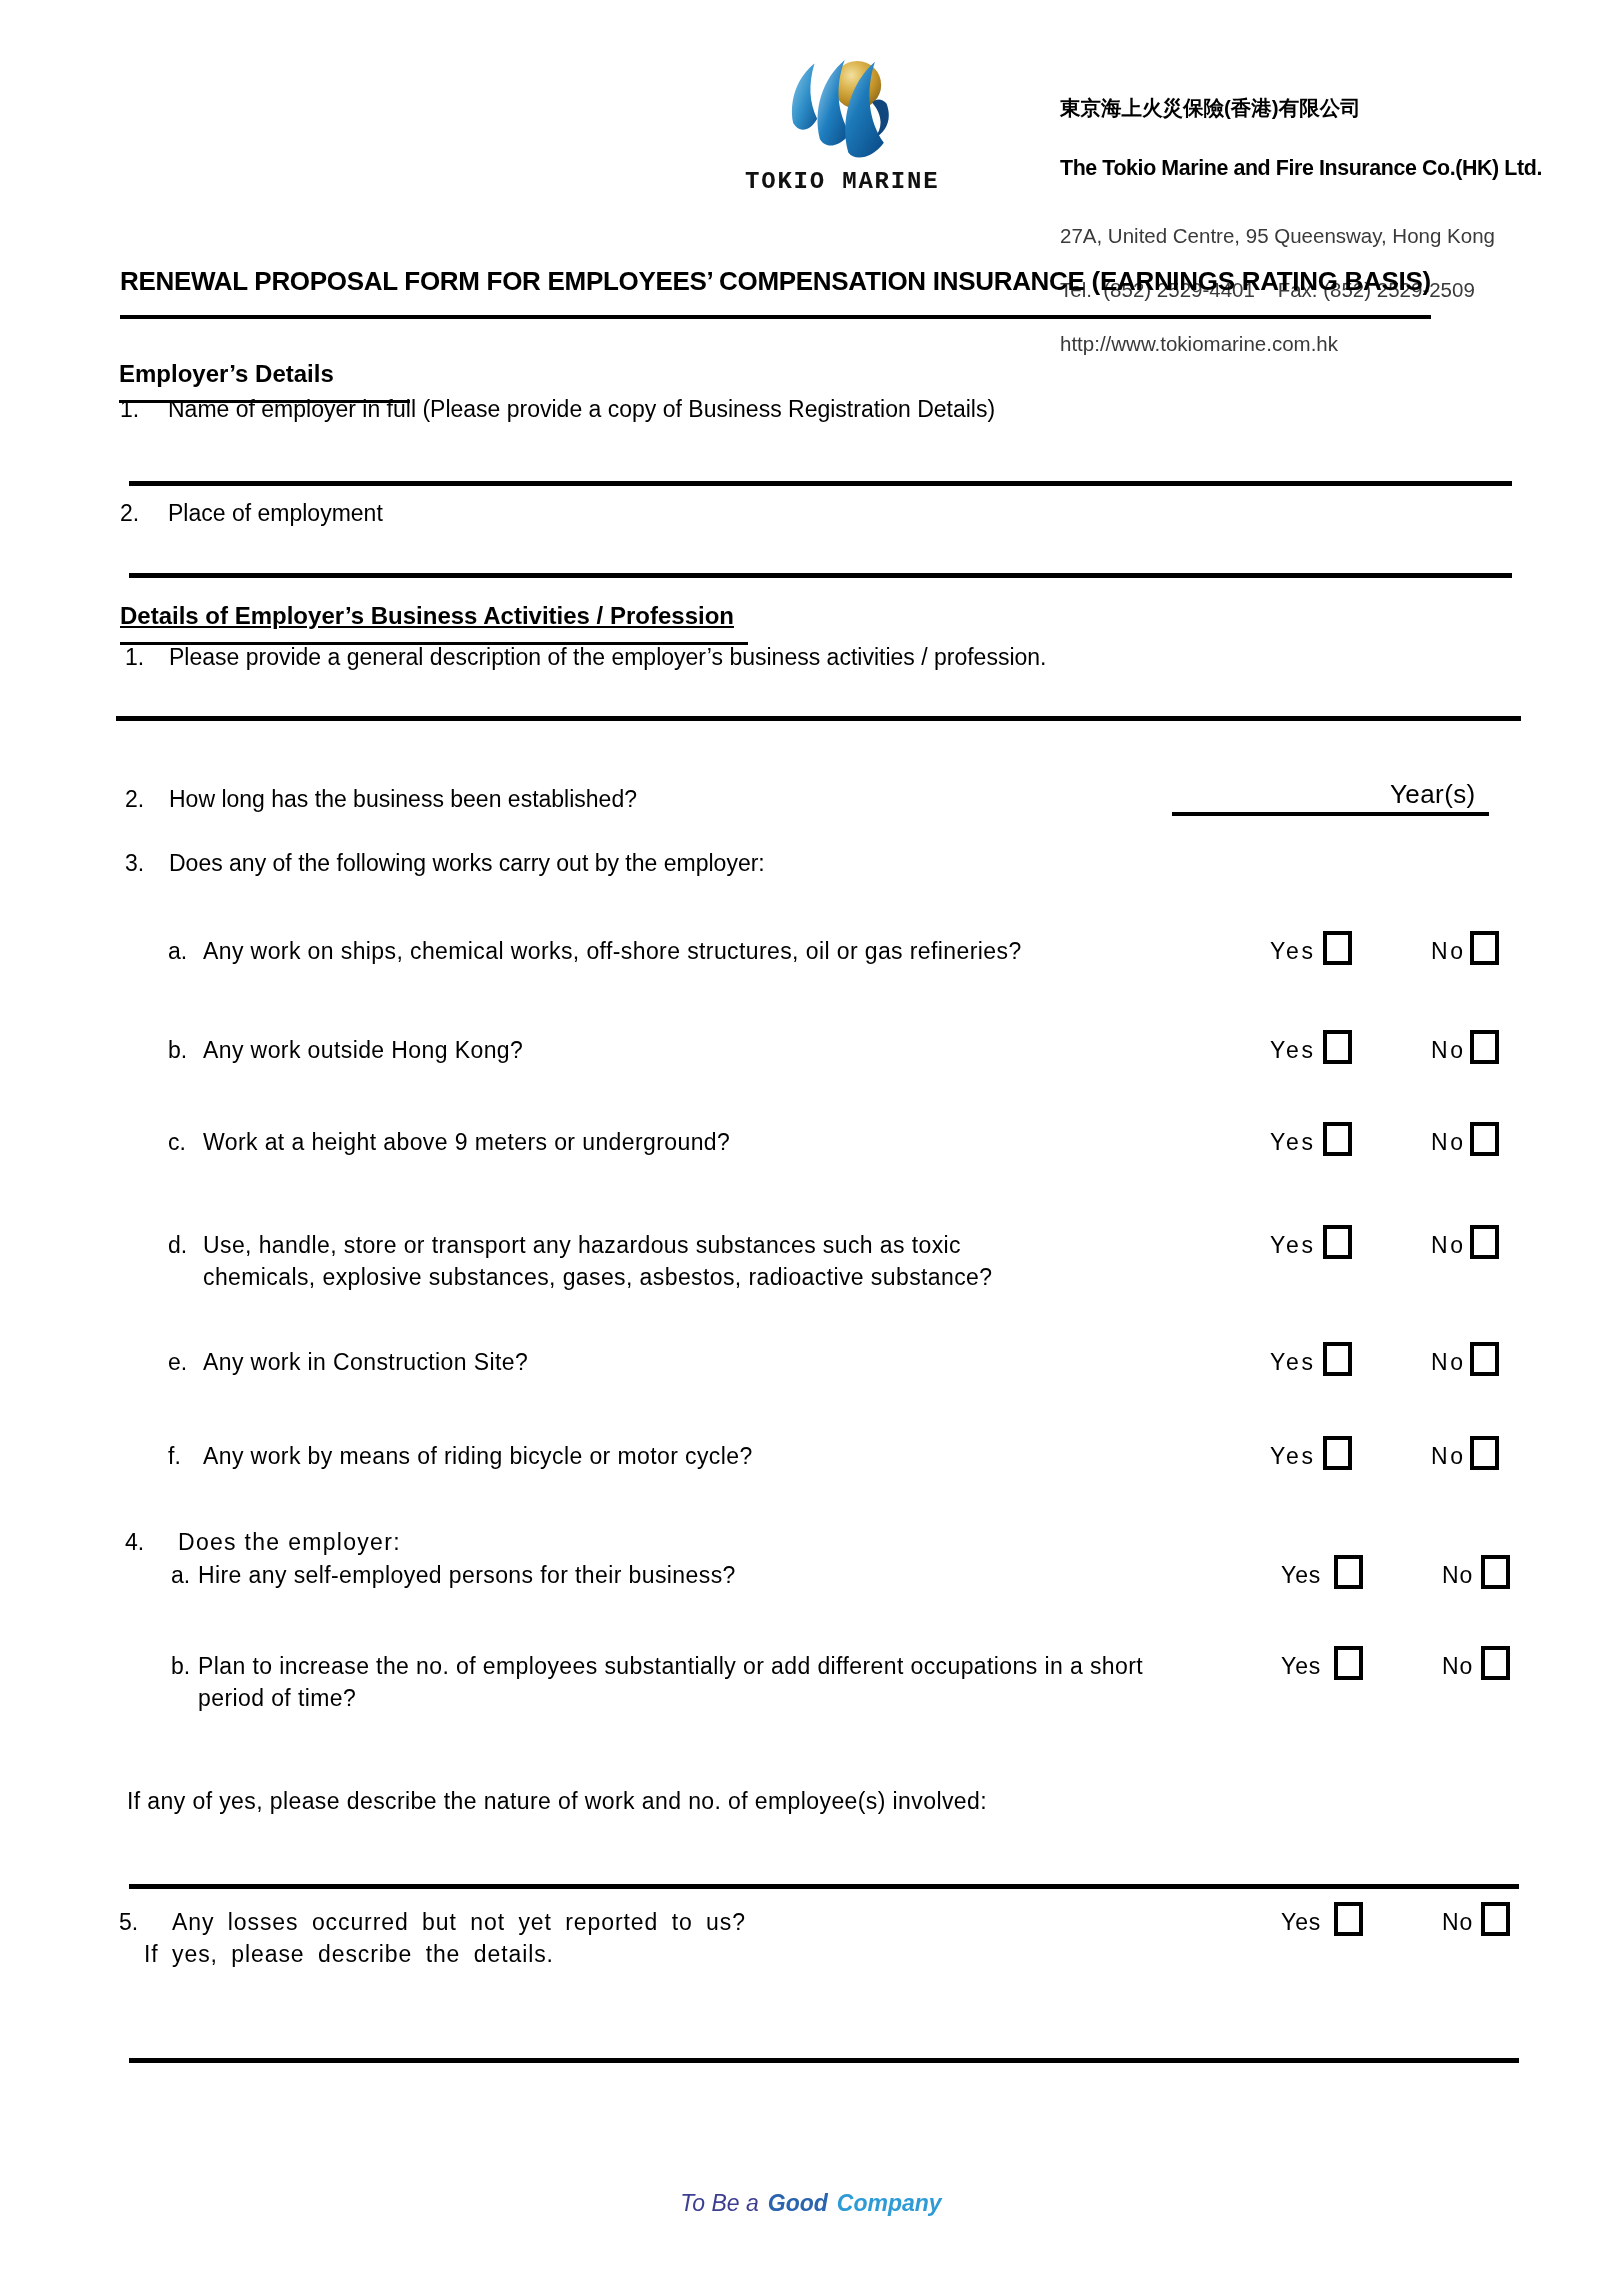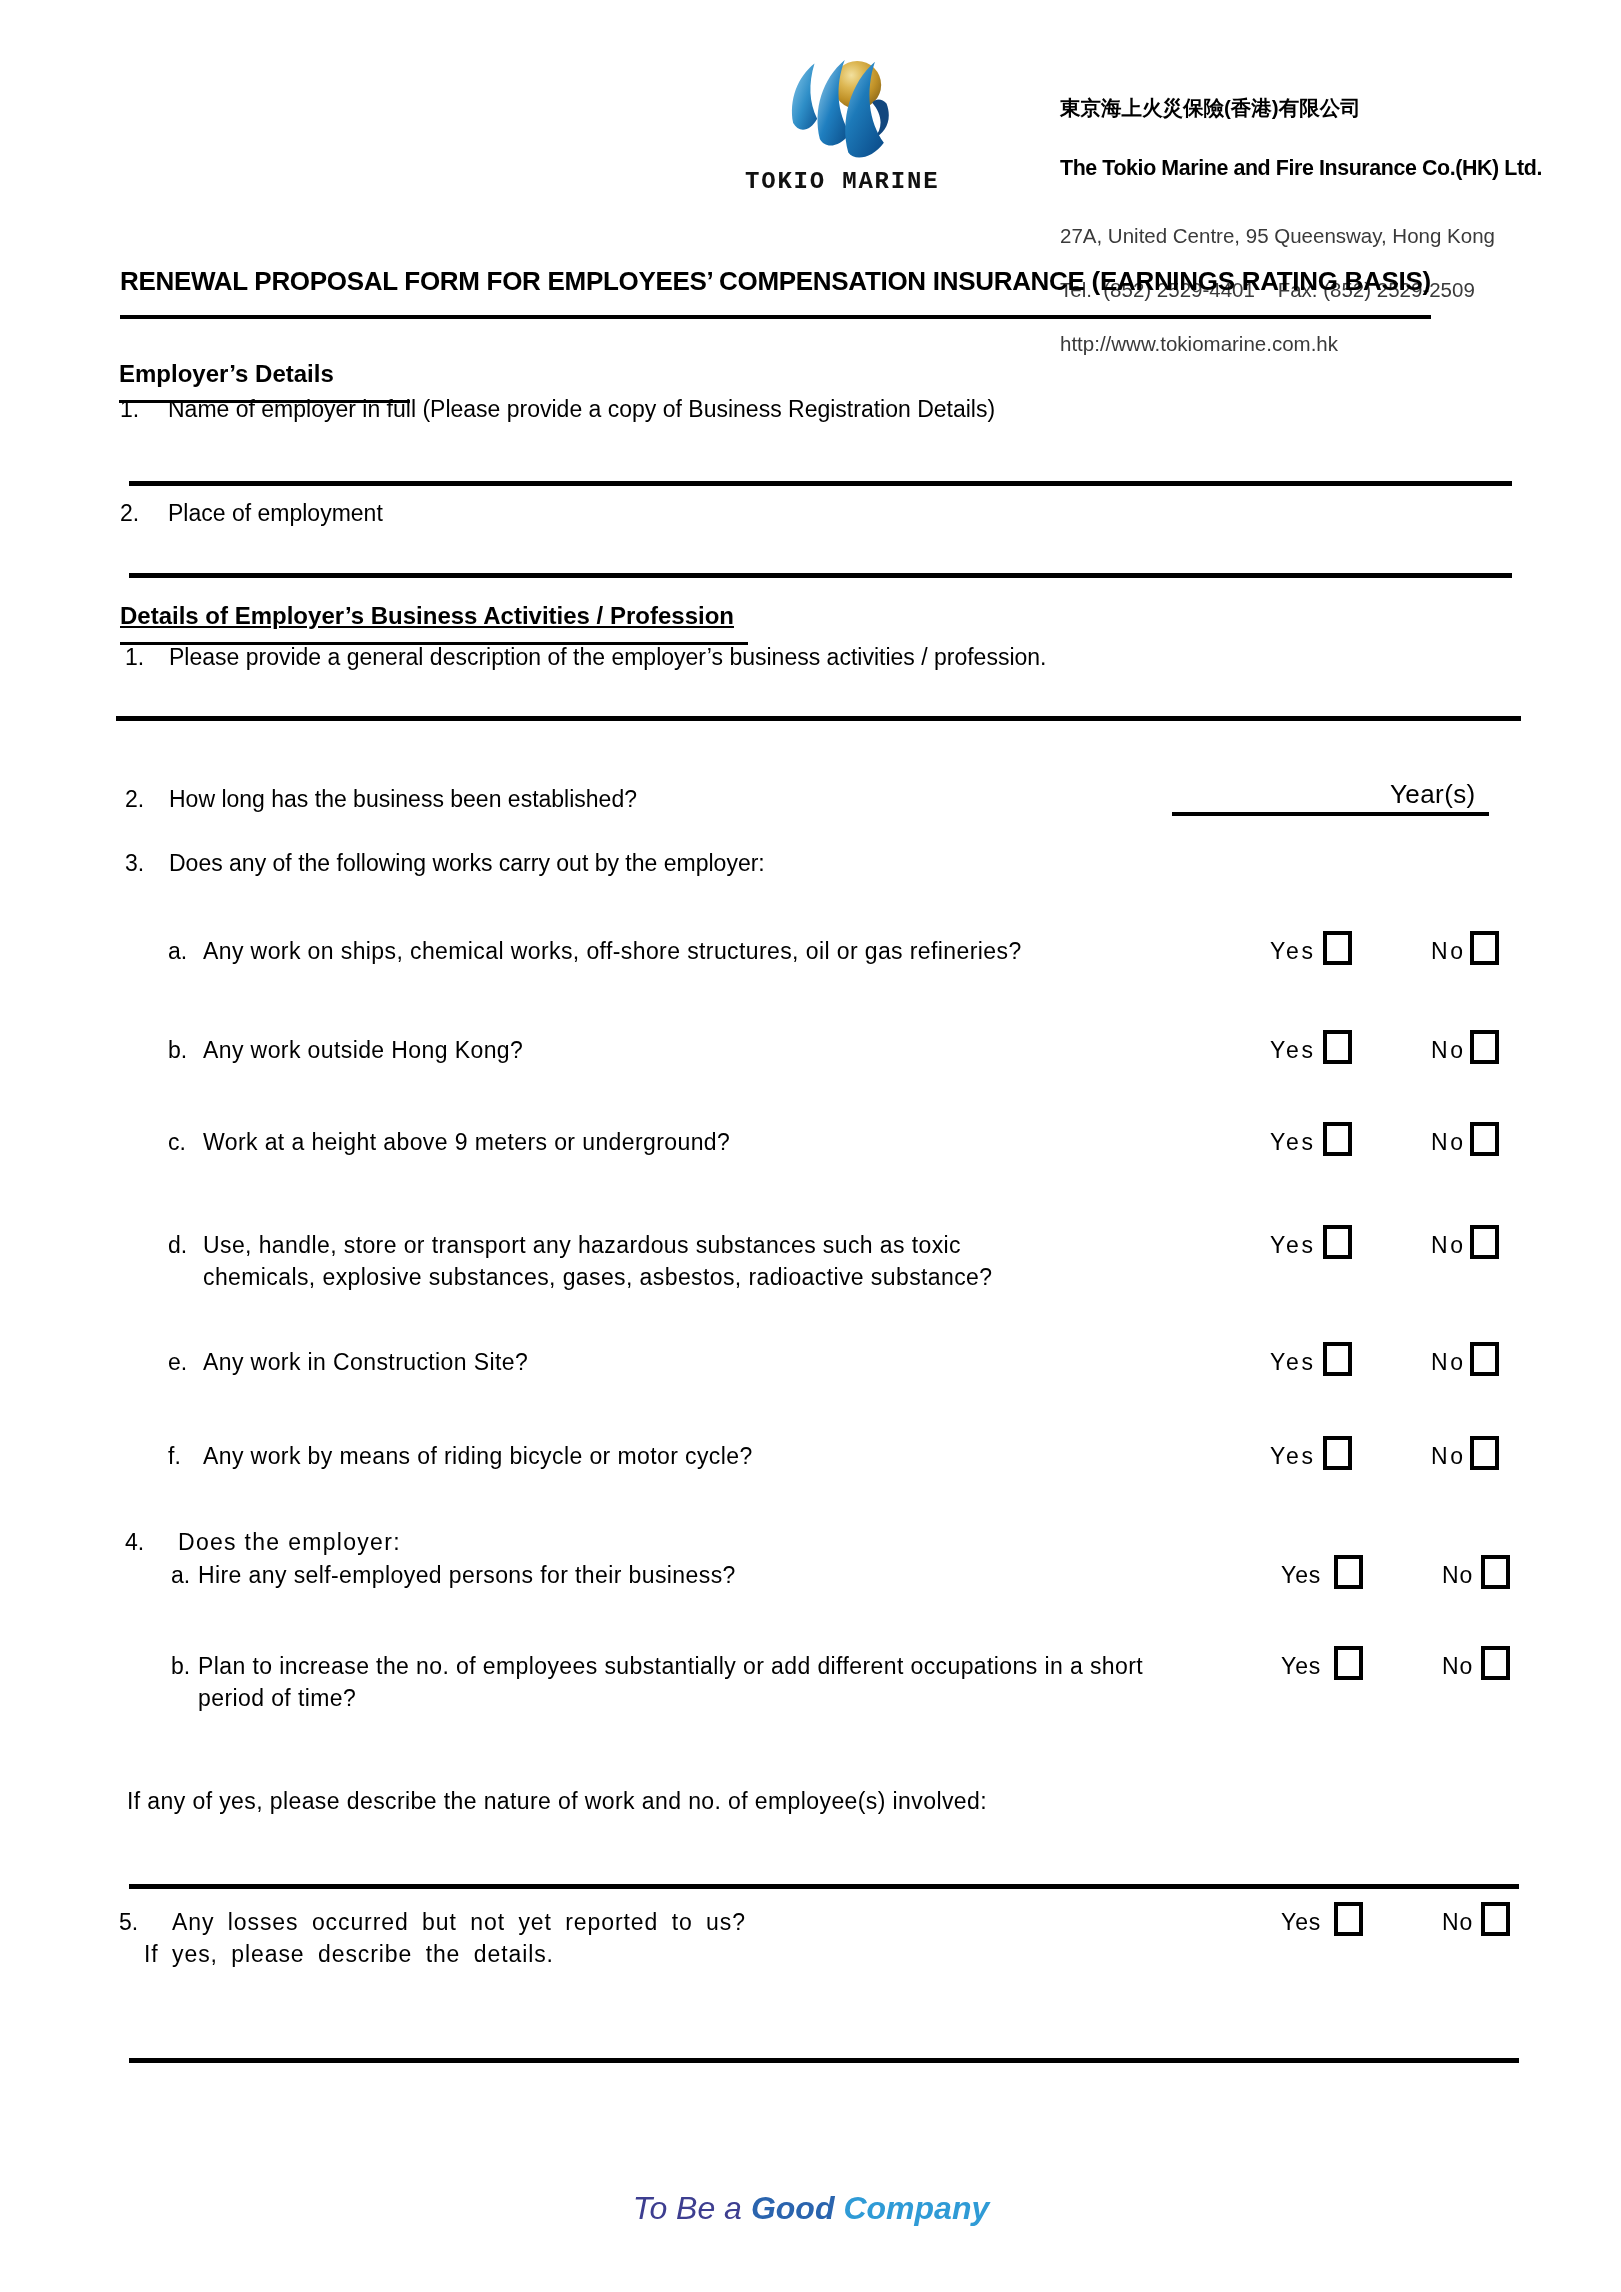--- a/index.html
+++ b/index.html
@@ -77,21 +77,21 @@
   #ra { top:935px; } #rb { top:1034px; } #rc { top:1126px; }
   #rd { top:1229px; } #re { top:1346px; } #rf { top:1440px; }
   #rd .qts { width:847px; }
   #q4  { top:1526px; } #r4a { top:1559px; } #r4b { top:1650px; }
   #r4b .qt4 { width:962px; }
   #q4 .qt { left:178px; }
   #q5  { top:1906px; } #q5 .num { left:119px; }
 
   
   .slogan { position:absolute; left:0; top:2190px; width:1622px; text-align:center;
-            font-size:32px; font-style:italic; font-weight:bold; }
+            font-size:23px; font-style:italic; font-weight:bold; }
   .slogan .s1 { font-weight:normal; color:#3d3e90; margin-right:9px; }
   .slogan .s2 { color:#2a64ae; margin-right:9px; }
   .slogan .s3 { color:#2f9bd6; }
 </style>
 </head>
 <body>
 
 <div class="page">
 
   <div class="logo-block">

